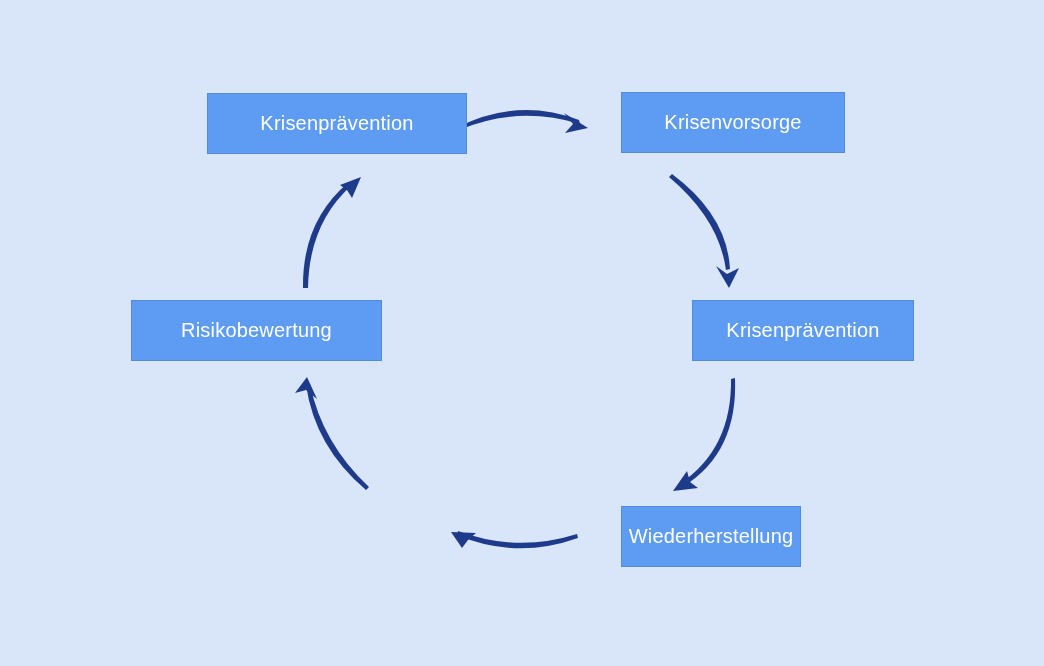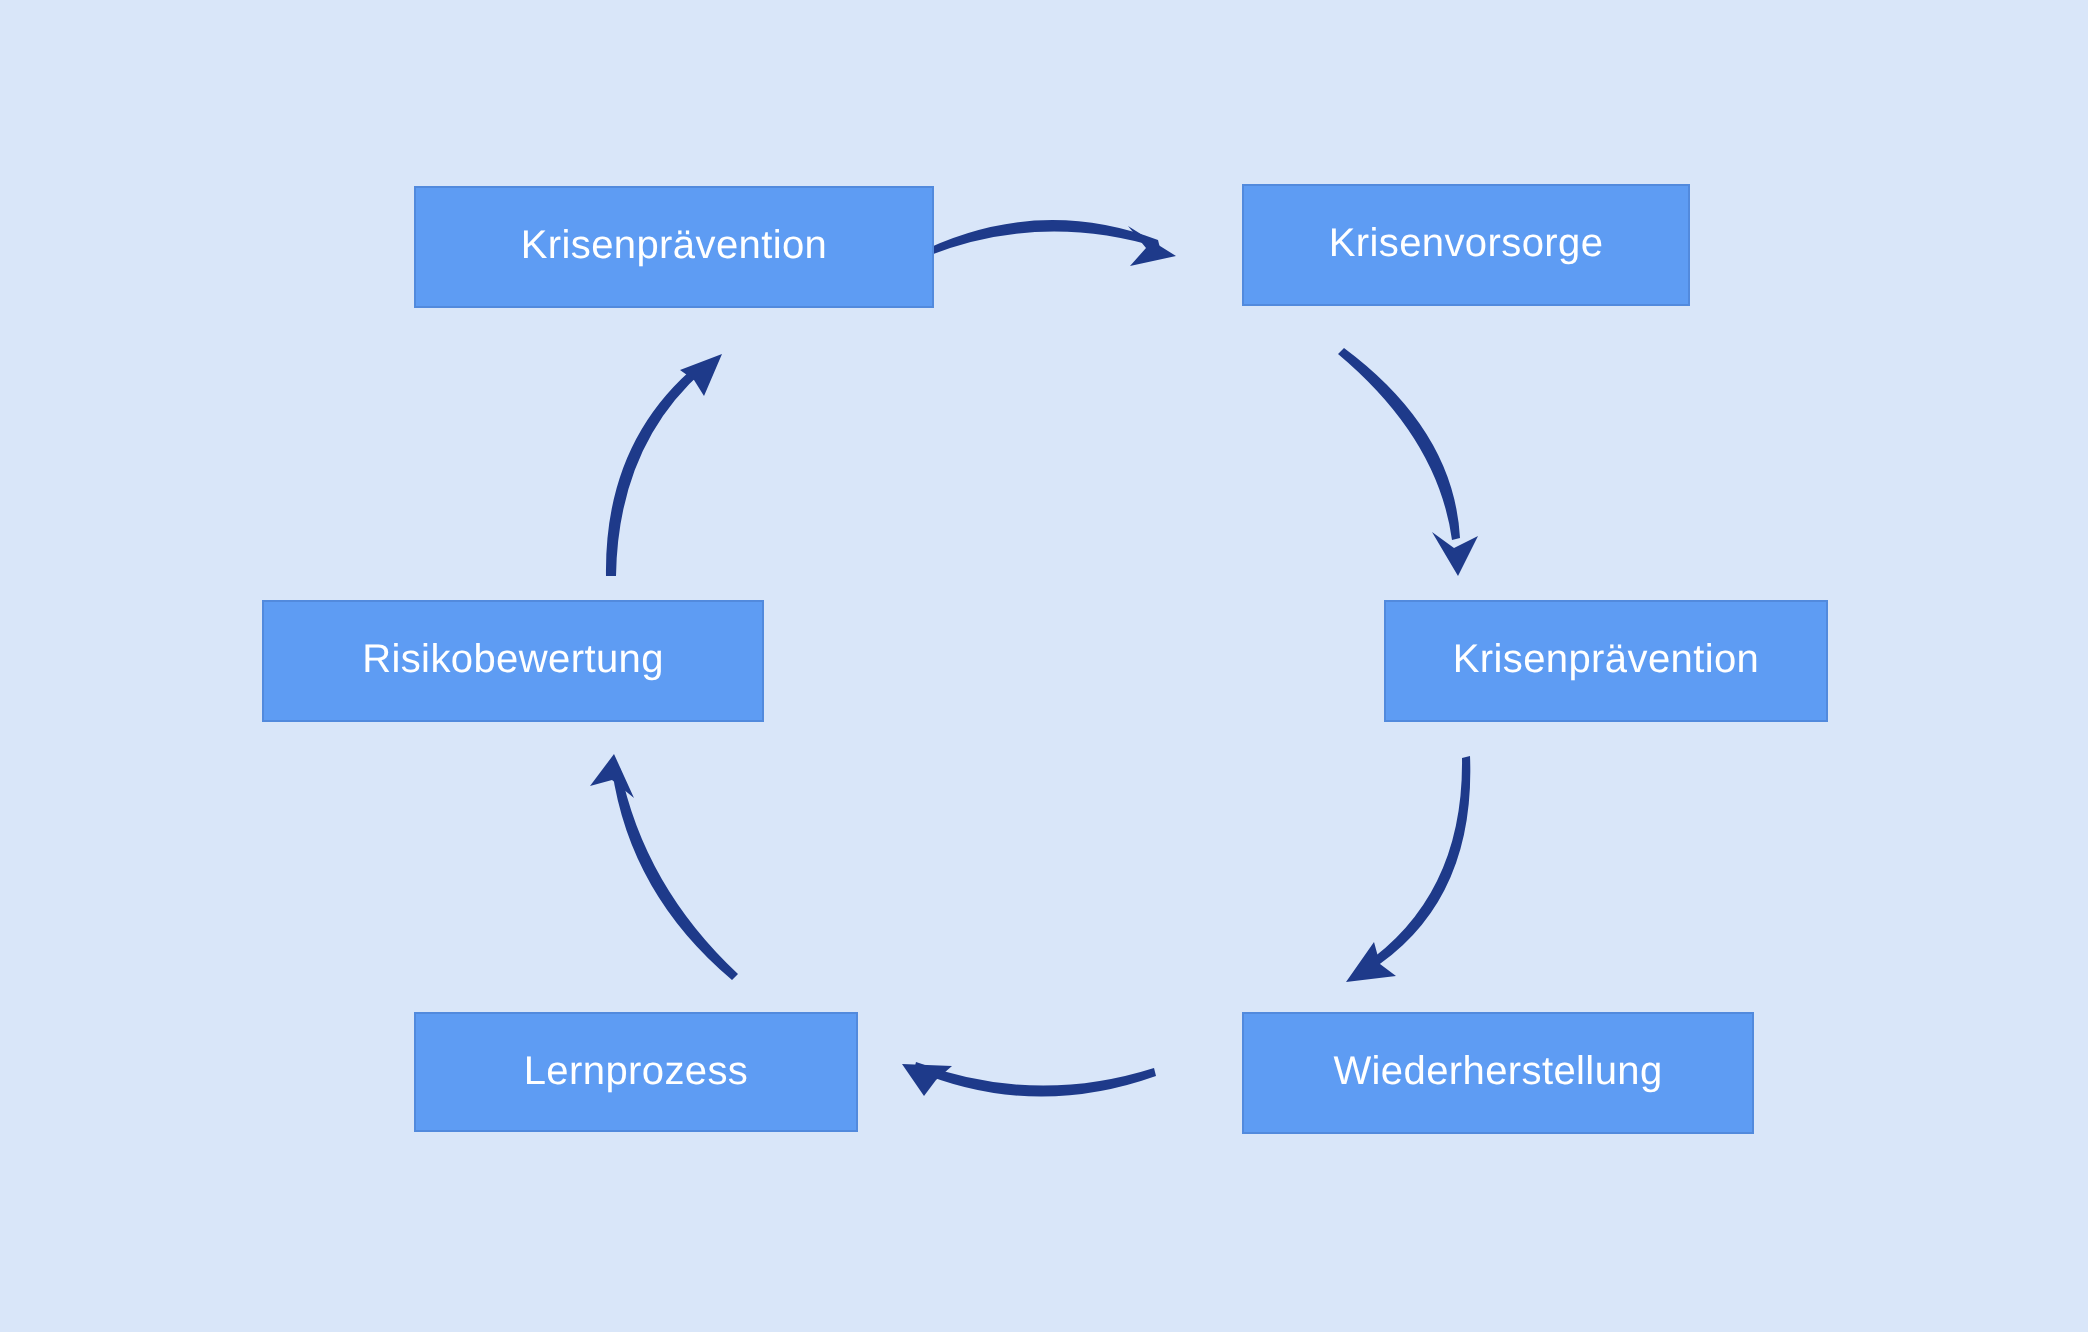--- a/index.html
+++ b/index.html
@@ -69,25 +69,22 @@
   </div>
 
   <div class="node" style="left:621px;top:92px;width:224px;height:61px;">
     <span>Krisenvorsorge</span>
   </div>
 
   <div class="node" style="left:692px;top:300px;width:222px;height:61px;">
     <span>Krisenprävention</span>
   </div>
 
-  <div class="node" style="left:621px;top:506px;width:256px;height:61px;">
+  <div class="node" style="left:621px;top:506px;width:180px;height:61px;">
     <span>Wiederherstellung</span>
   </div>
 
-  <div class="node" style="left:207px;top:506px;width:222px;height:60px;">
-    <span>Lernprozess</span>
-  </div>
 
   <div class="node" style="left:131px;top:300px;width:251px;height:61px;">
     <span>Risikobewertung</span>
   </div>
 
 </div>
 
 </body></html>

